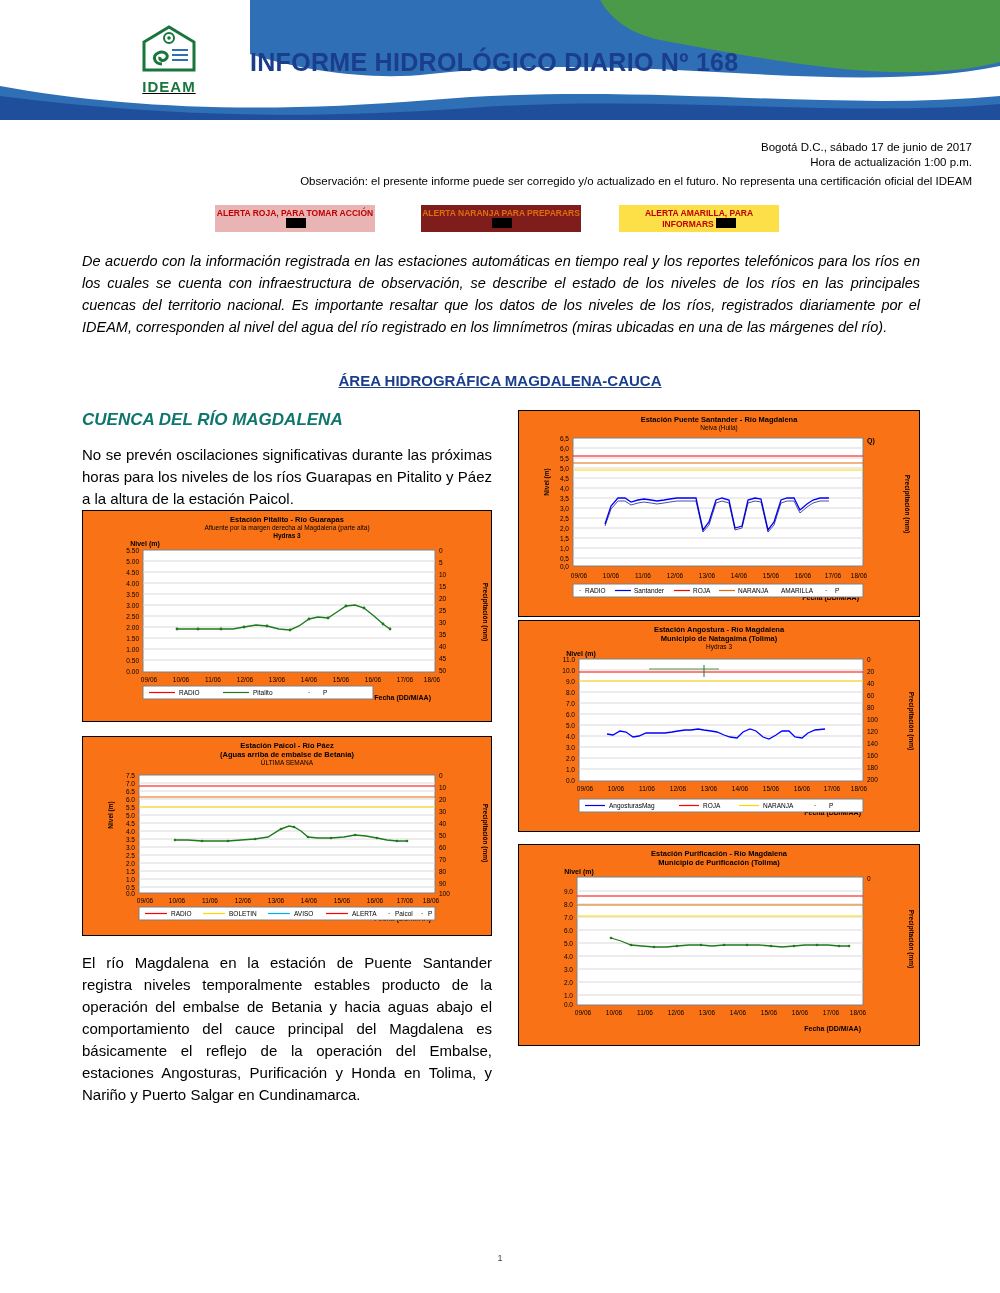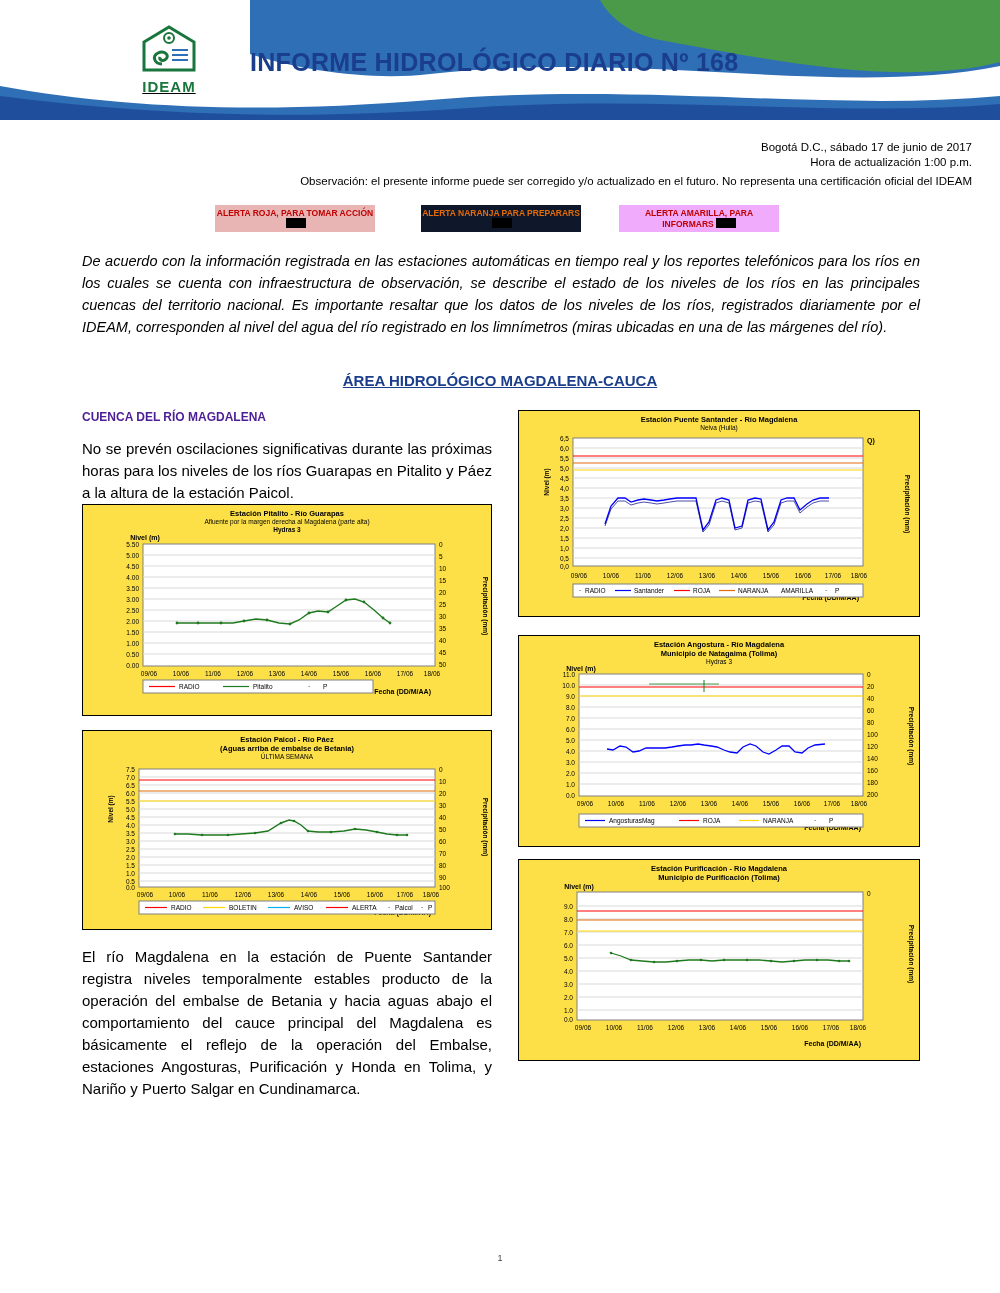--- a/index.html
+++ b/index.html
@@ -18,35 +18,35 @@
     position:absolute;left:250px;top:48px;width:640px;
     font-size:25px;font-weight:bold;color:#1a3e8c;letter-spacing:.3px;
   }
   
   .meta{position:absolute;right:28px;top:140px;text-align:right;font-size:11.5px;line-height:15px;color:#000;}
   .obs{position:absolute;left:0;top:175px;width:972px;text-align:right;font-size:11.5px;}
   
   .alerts{position:absolute;left:215px;top:205px;width:560px;height:30px;}
   .alert{position:absolute;top:0;width:160px;text-align:center;font-size:8.5px;font-weight:bold;line-height:10px;padding:3px 0;}
   .alert.roja{left:0;background:#e8b4b4;color:#c00000;}
-  .alert.naranja{left:206px;background:#0f172a;color:#e36c0a;}
-  .alert.amarilla{left:404px;background:#f0abfc;color:#c00000;}
+  .alert.naranja{left:206px;background:#7f1d1d;color:#e36c0a;}
+  .alert.amarilla{left:404px;background:#fde047;color:#c00000;}
   .alert .blk{display:inline-block;width:20px;height:10px;background:#000;vertical-align:-1px;margin-left:2px;}
   
   .intro{position:absolute;left:82px;top:250px;width:838px;font-size:14.5px;font-style:italic;
          line-height:22px;text-align:justify;color:#000;}
   .area-title{position:absolute;left:0;top:372px;width:1000px;text-align:center;
          font-size:15px;font-weight:bold;color:#1a3e8c;text-decoration:underline;}
   
   .lcol{position:absolute;left:82px;top:410px;width:410px;}
-  .h-blue{font-size:12px;font-weight:bold;color:#4c1d95;margin:0 0 14px 0;}
+  .h-blue{font-size:17px;font-weight:bold;color:#0f766e;margin:0 0 14px 0;font-style:italic;}
   .h-blue2{font-size:15px;font-weight:bold;color:#1a3e8c;margin:26px 0 4px 0;}
   .ptext{font-size:15px;line-height:22px;text-align:justify;margin:0;}
   
-  .chart-box{border:1px solid #000;background:#fde047;position:relative;}
+  .chart-box{border:1px solid #000;background:#f97316;position:relative;}
   .chart-title{text-align:center;font-size:7.5px;font-weight:bold;line-height:9px;padding-top:4px;}
   .chart-sub{text-align:center;font-size:6.5px;line-height:8px;}
   svg text{font-family:"Liberation Sans",sans-serif;}
   
   .rcol{position:absolute;left:518px;top:410px;width:402px;}
   .footer-num{position:absolute;left:0;top:1253px;width:1000px;text-align:center;font-size:9px;color:#444;}
 </style>
 </head>
 <body>
 
@@ -79,21 +79,21 @@
 </div>
 <div class="obs">Observación: el presente informe puede ser corregido y/o actualizado en el futuro. No representa una certificación oficial del IDEAM</div>
 
 <div class="alerts">
   <div class="alert roja"><span>ALERTA ROJA, PARA TOMAR ACCIÓN</span><span class="blk"></span></div>
   <div class="alert naranja"><span>ALERTA NARANJA PARA PREPARARS</span><span class="blk"></span></div>
   <div class="alert amarilla"><span>ALERTA AMARILLA, PARA INFORMARS</span><span class="blk"></span></div>
 </div>
 
 <div class="intro">De acuerdo con la información registrada en las estaciones automáticas en tiempo real y los reportes telefónicos para los ríos en los cuales se cuenta con infraestructura de observación, se describe el estado de los niveles de los ríos en las principales cuencas del territorio nacional. Es importante resaltar que los datos de los niveles de los ríos, registrados diariamente por el IDEAM, corresponden al nivel del agua del río registrado en los limnímetros (miras ubicadas en una de las márgenes del río).</div>
-<div class="area-title">ÁREA HIDROLÓGICO MAGDALENA-CAUCA</div>
+<div class="area-title">ÁREA HIDROGRÁFICA MAGDALENA-CAUCA</div>
 
 <div class="lcol">
   <div class="h-blue">CUENCA DEL RÍO MAGDALENA</div>
   <p class="ptext">No se prevén oscilaciones significativas durante las próximas horas para los niveles de los ríos Guarapas en Pitalito y Páez a la altura de la estación Paicol.</p>
 
   <div class="chart-box" style="height:210px;">
     <div class="chart-title">Estación Pitalito - Río Guarapas</div>
     <div class="chart-sub">Afluente por la margen derecha al Magdalena (parte alta)</div>
     <div class="chart-sub" style="font-weight:bold">Hydras 3</div>
     <svg width="408" height="168" viewBox="0 0 408 168" style="display:block">
@@ -356,21 +356,21 @@
       <line x1="155" y1="158.5" x2="171" y2="158.5" stroke="#ff0000" stroke-width="1.2"></line>
         <text x="174" y="161" font-size="6.5">ROJA</text>
       <line x1="200" y1="158.5" x2="216" y2="158.5" stroke="#e36c0a" stroke-width="1.2"></line>
         <text x="219" y="161" font-size="6.5">NARANJA</text>
       <text x="262" y="161" font-size="6.5">AMARILLA</text>
       <text x="306" y="161" font-size="6.5">·</text>
         <text x="316" y="161" font-size="6.5">P</text>
     </svg>
   </div>
 
-  <div class="chart-box" style="margin-top:18px;height:210px;">
+  <div class="chart-box" style="margin-top:3px;height:210px;">
     <div class="chart-title">Estación Angostura - Río Magdalena</div>
     <div class="chart-title" style="padding-top:0">Municipio de Natagaima (Tolima)</div>
     <div class="chart-sub">Hydras 3</div>
     <svg width="400" height="172" viewBox="0 0 400 172" style="display:block">
       <rect x="60" y="8" width="284" height="122" fill="#fff" stroke="#808080" stroke-width="1"></rect>
       <g stroke="#d9d9d9" stroke-width="1">
         <line x1="60" y1="19" x2="344" y2="19"></line>
           <line x1="60" y1="30" x2="344" y2="30"></line>
         <line x1="60" y1="41" x2="344" y2="41"></line>
           <line x1="60" y1="52" x2="344" y2="52"></line>

